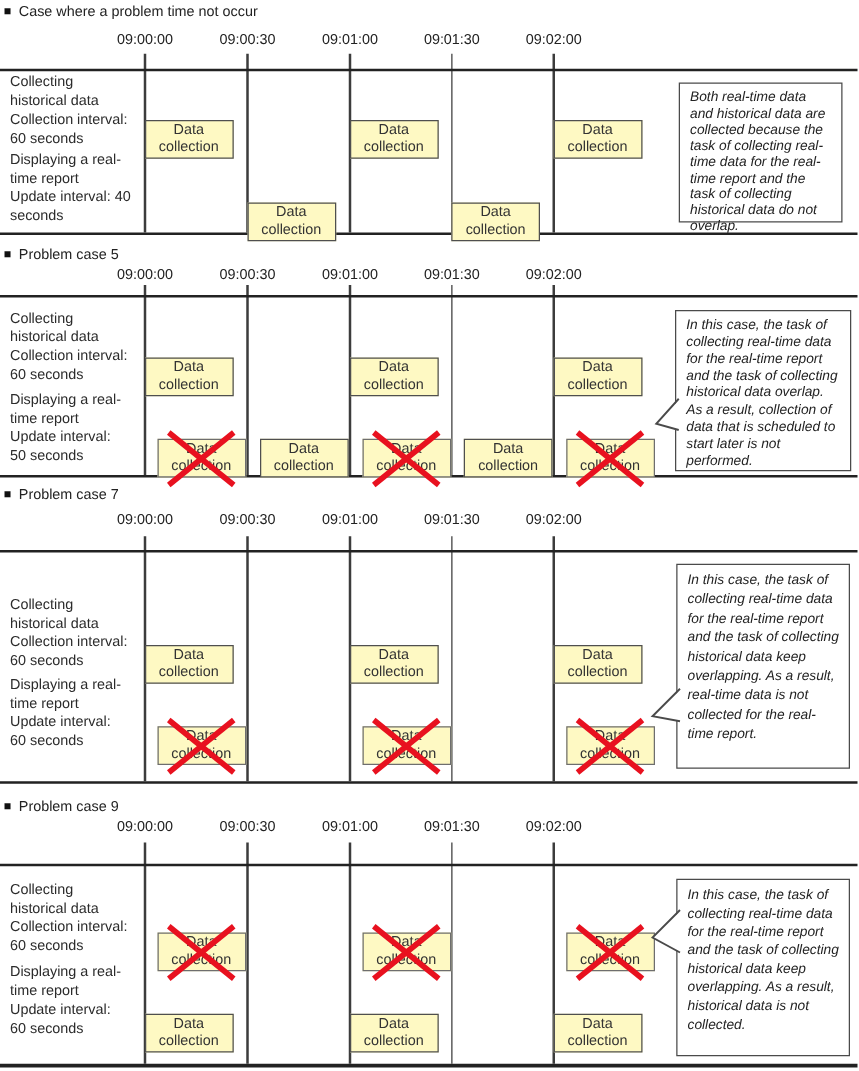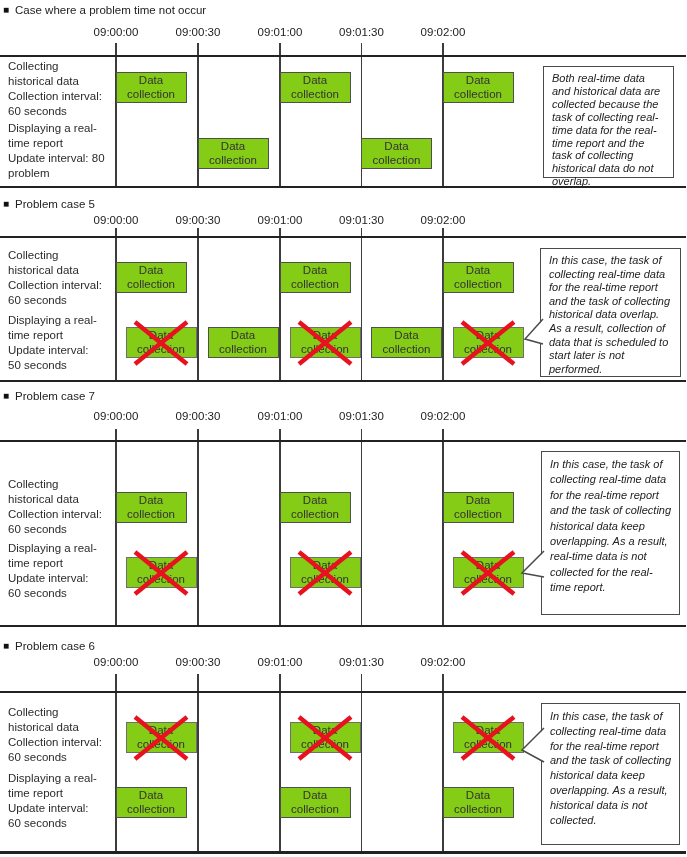--- a/index.html
+++ b/index.html
@@ -7,22 +7,22 @@
     position:relative;width:687px;height:857px;background:#fff;overflow:hidden;
     font-family:"Liberation Sans","DejaVu Sans",sans-serif;color:#2b2b2b;
   }
   .section-header{position:absolute;left:3px;display:flex;align-items:center;gap:6px;
     font-size:11.5px;line-height:14px;color:#222;white-space:nowrap;}
   .bullet{font-size:10px;line-height:10px;color:#111;}
   .time-label{position:absolute;width:80px;text-align:center;font-size:11.5px;color:#222;white-space:nowrap;}
   .tick{position:absolute;width:1.5px;background:#3c3c3c;}
   .hline{position:absolute;left:0;width:686px;height:2px;background:#222;}
   .row-label{position:absolute;left:8px;width:108px;font-size:11.5px;line-height:15px;color:#2b2b2b;}
-  .dc-box{position:absolute;width:71px;height:31px;background:#84cc16;border:1.5px solid #4f4f4f;
-    box-sizing:border-box;text-align:center;font-size:11.5px;line-height:13.5px;color:#333;padding-top:1px;}
+  .dc-box{position:absolute;width:71px;height:31px;background:#fef9c3;border:1.5px solid #4f4f4f;
+    box-sizing:border-box;text-align:center;font-size:11.5px;line-height:13.5px;color:#333;padding-top:1px;margin-top:24px;}
   .dc-box.crossed{border-color:#6e6e6e;}
   .cross-svg{position:absolute;left:50%;top:50%;transform:translate(-50%,-50%);overflow:visible;pointer-events:none;}
   .callout{position:absolute;background:#fff;border:1.5px solid #4a4a4a;box-sizing:border-box;
     font-size:11px;color:#222;padding:5px 7px 4px 8px;font-style:italic;}
   .callout-tail{position:absolute;overflow:visible;}
 </style>
 </head>
 <body>
 
 <div id="stage">
@@ -45,22 +45,22 @@
       <div class="hline" style="top: 186px; height: 2px;"></div>
       <div class="row-label" style="top: 59px;">
         <div>Collecting</div>
         <div>historical data</div>
         <div>Collection interval:</div>
         <div>60 seconds</div>
       </div>
       <div class="row-label" style="top: 121px;">
         <div>Displaying a real-</div>
         <div>time report</div>
-        <div>Update interval: 80</div>
-        <div>problem</div>
+        <div>Update interval: 40</div>
+        <div>seconds</div>
       </div>
       <div class="dc-box" style="left: 115.5px; top: 72px;">
         <div>Data</div>
         <div>collection</div>
       </div>
       <div class="dc-box" style="left: 279.5px; top: 72px;">
         <div>Data</div>
         <div>collection</div>
       </div>
       <div class="dc-box" style="left: 442.5px; top: 72px;">
@@ -229,21 +229,21 @@
         <div>In this case, the task of collecting real-time data for the real-time report and the task of collecting historical data keep overlapping. As a result, real-time data is not collected for the real-time report.</div>
         <svg width="26" height="32" class="callout-tail" style="left: -23px; top: 96px;">
           <polygon points="26,3 3,25 26,29" fill="#ffffff"></polygon>
           <polyline points="25,3 3,25 25,29" fill="none" stroke="#4a4a4a" stroke-width="1.5"></polyline>
         </svg>
       </div>
     </div>
     <div style="position: absolute; left: 0px; top: 0px; width: 687px;">
       <div class="section-header" style="top: 639px;">
         <span class="bullet">■</span>
-        <span>Problem case 6</span>
+        <span>Problem case 9</span>
       </div>
       <div class="time-label" style="left: 76px; top: 656px;">09:00:00</div>
       <div class="time-label" style="left: 158px; top: 656px;">09:00:30</div>
       <div class="time-label" style="left: 240px; top: 656px;">09:01:00</div>
       <div class="time-label" style="left: 321.5px; top: 656px;">09:01:30</div>
       <div class="time-label" style="left: 403px; top: 656px;">09:02:00</div>
       <div class="tick" style="left: 115.25px; top: 674px; height: 177px;"></div>
       <div class="tick" style="left: 197.25px; top: 674px; height: 177px;"></div>
       <div class="tick" style="left: 279.25px; top: 674px; height: 177px;"></div>
       <div class="tick" style="left: 360.75px; top: 674px; height: 177px;"></div>

